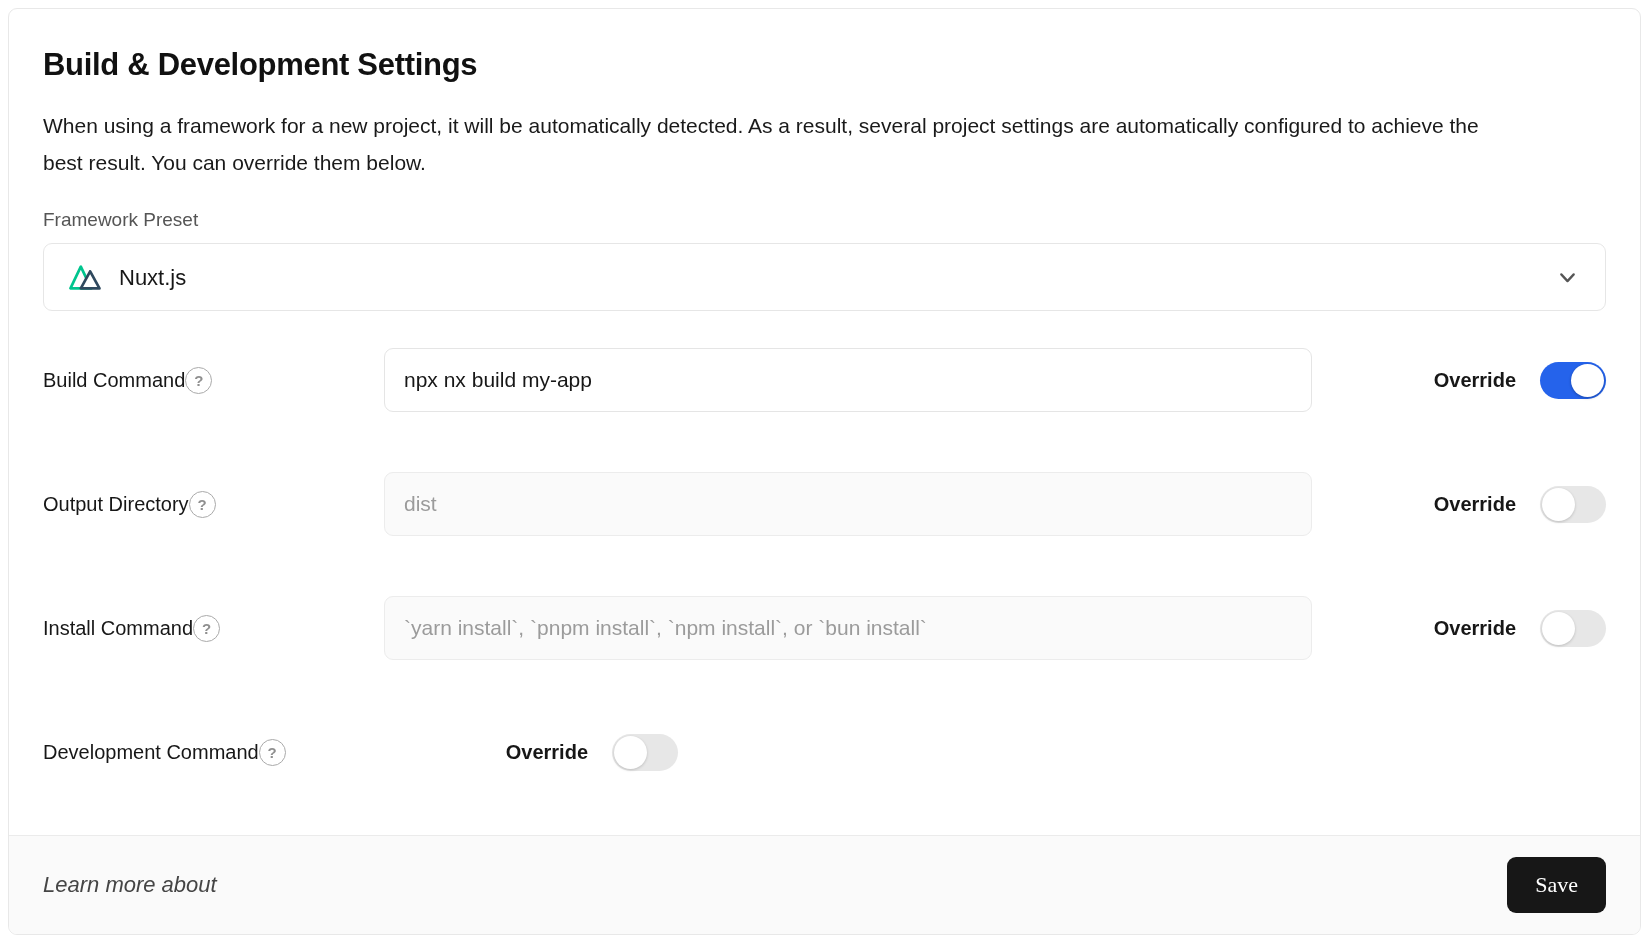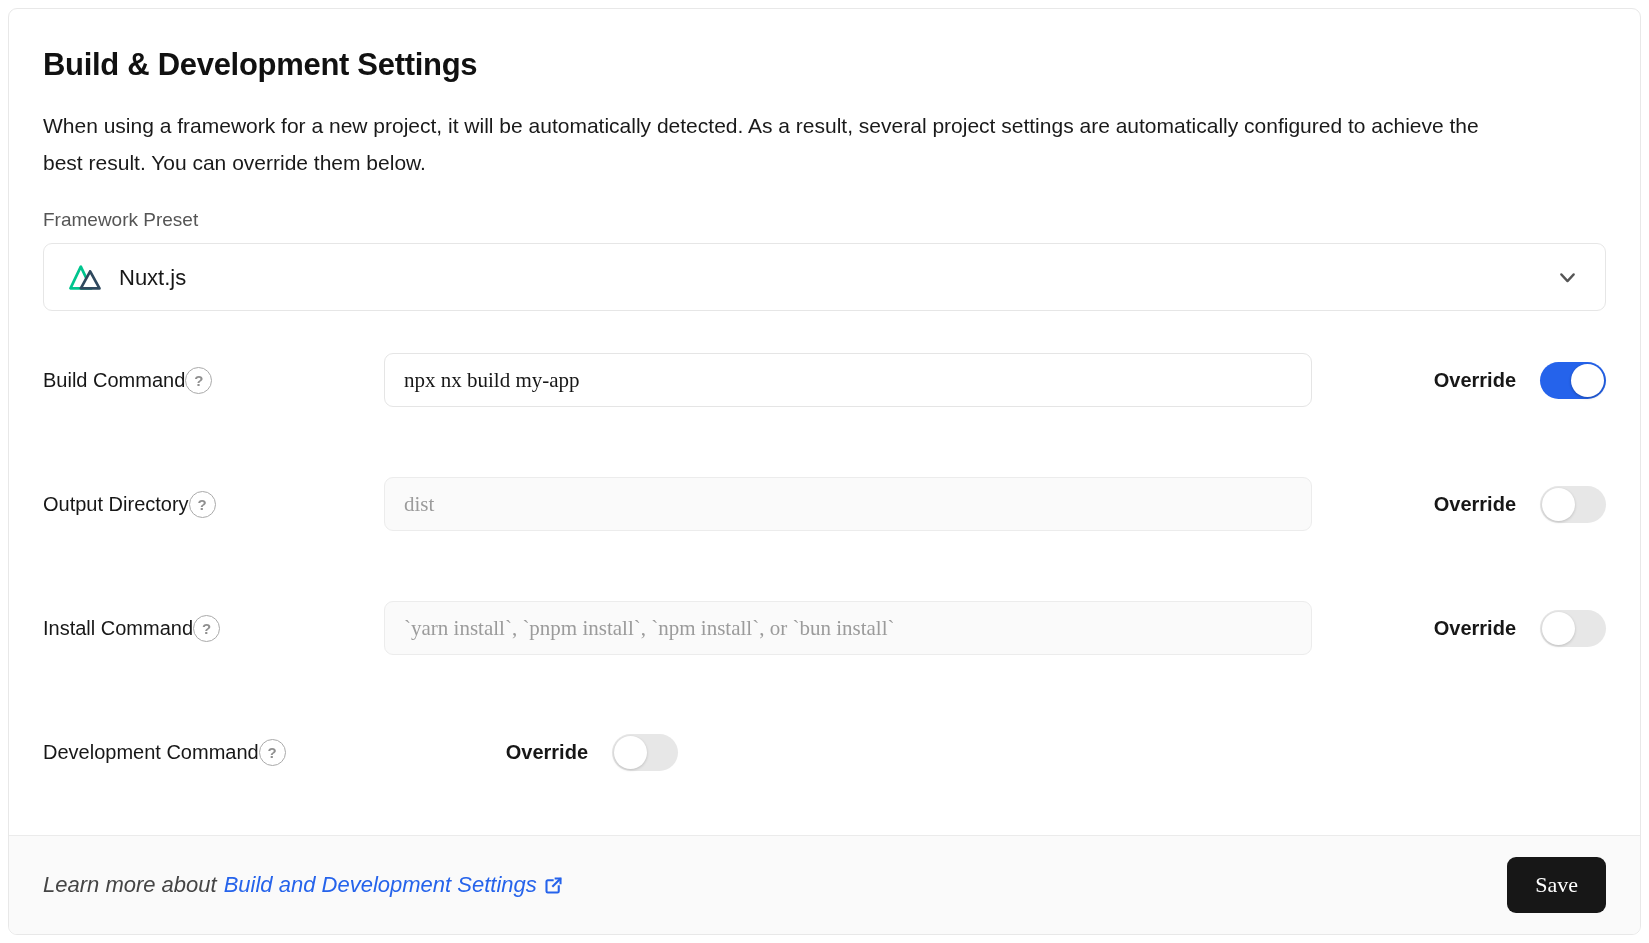--- a/index.html
+++ b/index.html
@@ -72,26 +72,26 @@
     font-size: 15px;
     font-weight: 600;
     display: flex;
     align-items: center;
     justify-content: center;
     flex-shrink: 0;
     cursor: default;
   }
   .field {
     flex: 1;
-    height: 54px;
+    height: 64px;
     min-width: 0;
     border: 1px solid #e5e5e5;
     border-radius: 9px;
     background: #ffffff;
-    font-family: Liberation Serif, serif;
+    font-family: Liberation Sans, sans-serif;
     font-size: 21px;
     color: #171717;
     padding: 0 19px;
     outline: none;
   }
   .field::placeholder { color: #9b9b9b; opacity: 1; }
   .field[disabled] { background: #fafafa; border-color: #ececec; color: #9b9b9b; }
   .override {
     width: 294px;
     flex-shrink: 0;
@@ -240,26 +240,16 @@
             </div>
         </div>
       </div>
 
     </div>
   </div>
 
   <div class="card-footer">
     <div class="learn-more">
       <span class="prefix">Learn more about</span>
-      <a class="doc-link">
-        <span>Build and Development Settings</span>
-        <span class="ext">
-          <svg width="21" height="21" viewBox="0 0 24 24" fill="none" stroke="#2563eb" stroke-width="2.4" stroke-linecap="square">
-            <path d="M18 13v5.5a1.5 1.5 0 0 1-1.5 1.5h-11A1.5 1.5 0 0 1 4 18.5v-11A1.5 1.5 0 0 1 5.5 6H11"></path>
-            <polyline points="14.5,4 20,4 20,9.5"></polyline>
-            <line x1="11.5" y1="12.5" x2="19.5" y2="4.5"></line>
-          </svg>
-        </span>
-      </a>
     </div>
     <button class="save-button">Save</button>
   </div>
 </div>
 
 </body></html>

